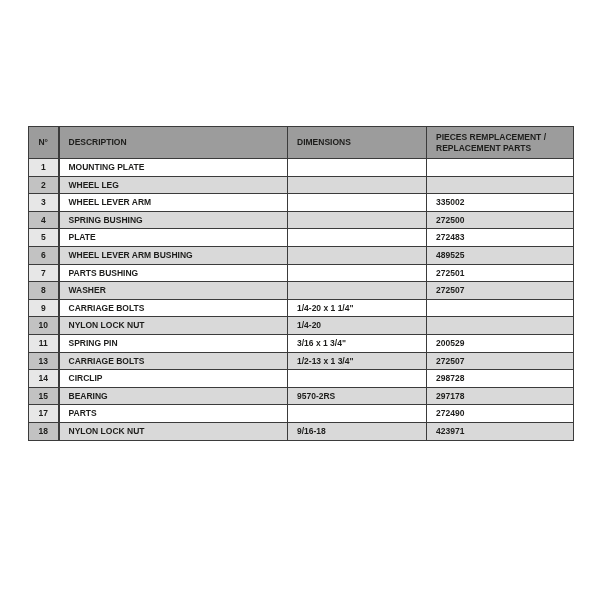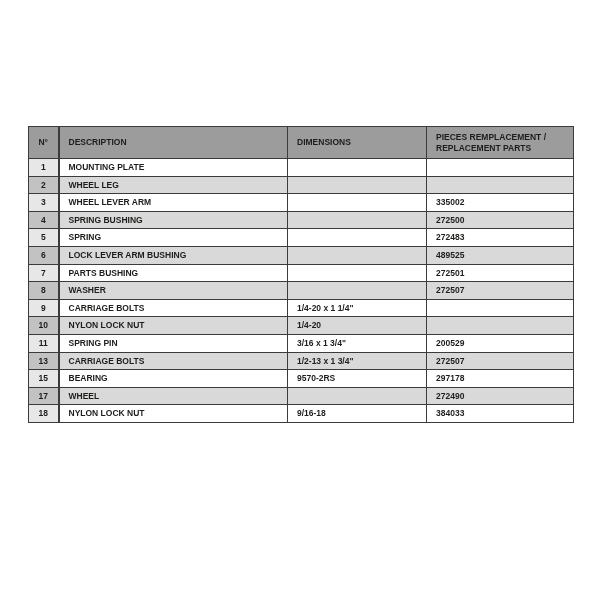--- a/index.html
+++ b/index.html
@@ -109,27 +109,27 @@
           <td>335002</td>
         </tr>
         <tr>
           <td class="num">4</td>
           <td>SPRING BUSHING</td>
           <td></td>
           <td>272500</td>
         </tr>
         <tr>
           <td class="num">5</td>
-          <td>SPRING</td>
+          <td>PLATE</td>
           <td></td>
           <td>272483</td>
         </tr>
         <tr>
           <td class="num">6</td>
-          <td>LOCK LEVER ARM BUSHING</td>
+          <td>WHEEL LEVER ARM BUSHING</td>
           <td></td>
           <td>489525</td>
         </tr>
         <tr>
           <td class="num">7</td>
           <td>PARTS BUSHING</td>
           <td></td>
           <td>272501</td>
         </tr>
         <tr>
@@ -156,32 +156,38 @@
           <td>3/16 x 1 3/4"</td>
           <td>200529</td>
         </tr>
         <tr>
           <td class="num">13</td>
           <td>CARRIAGE BOLTS</td>
           <td>1/2-13 x 1 3/4"</td>
           <td>272507</td>
         </tr>
         <tr>
+          <td class="num">14</td>
+          <td>CIRCLIP</td>
+          <td></td>
+          <td>298728</td>
+        </tr>
+        <tr>
           <td class="num">15</td>
           <td>BEARING</td>
           <td>9570-2RS</td>
           <td>297178</td>
         </tr>
         <tr>
           <td class="num">17</td>
-          <td>WHEEL</td>
+          <td>PARTS</td>
           <td></td>
           <td>272490</td>
         </tr>
         <tr>
           <td class="num">18</td>
           <td>NYLON LOCK NUT</td>
           <td>9/16-18</td>
-          <td>384033</td>
+          <td>423971</td>
         </tr>
       </tbody>
   </table>
 </div>
 
 </body></html>

